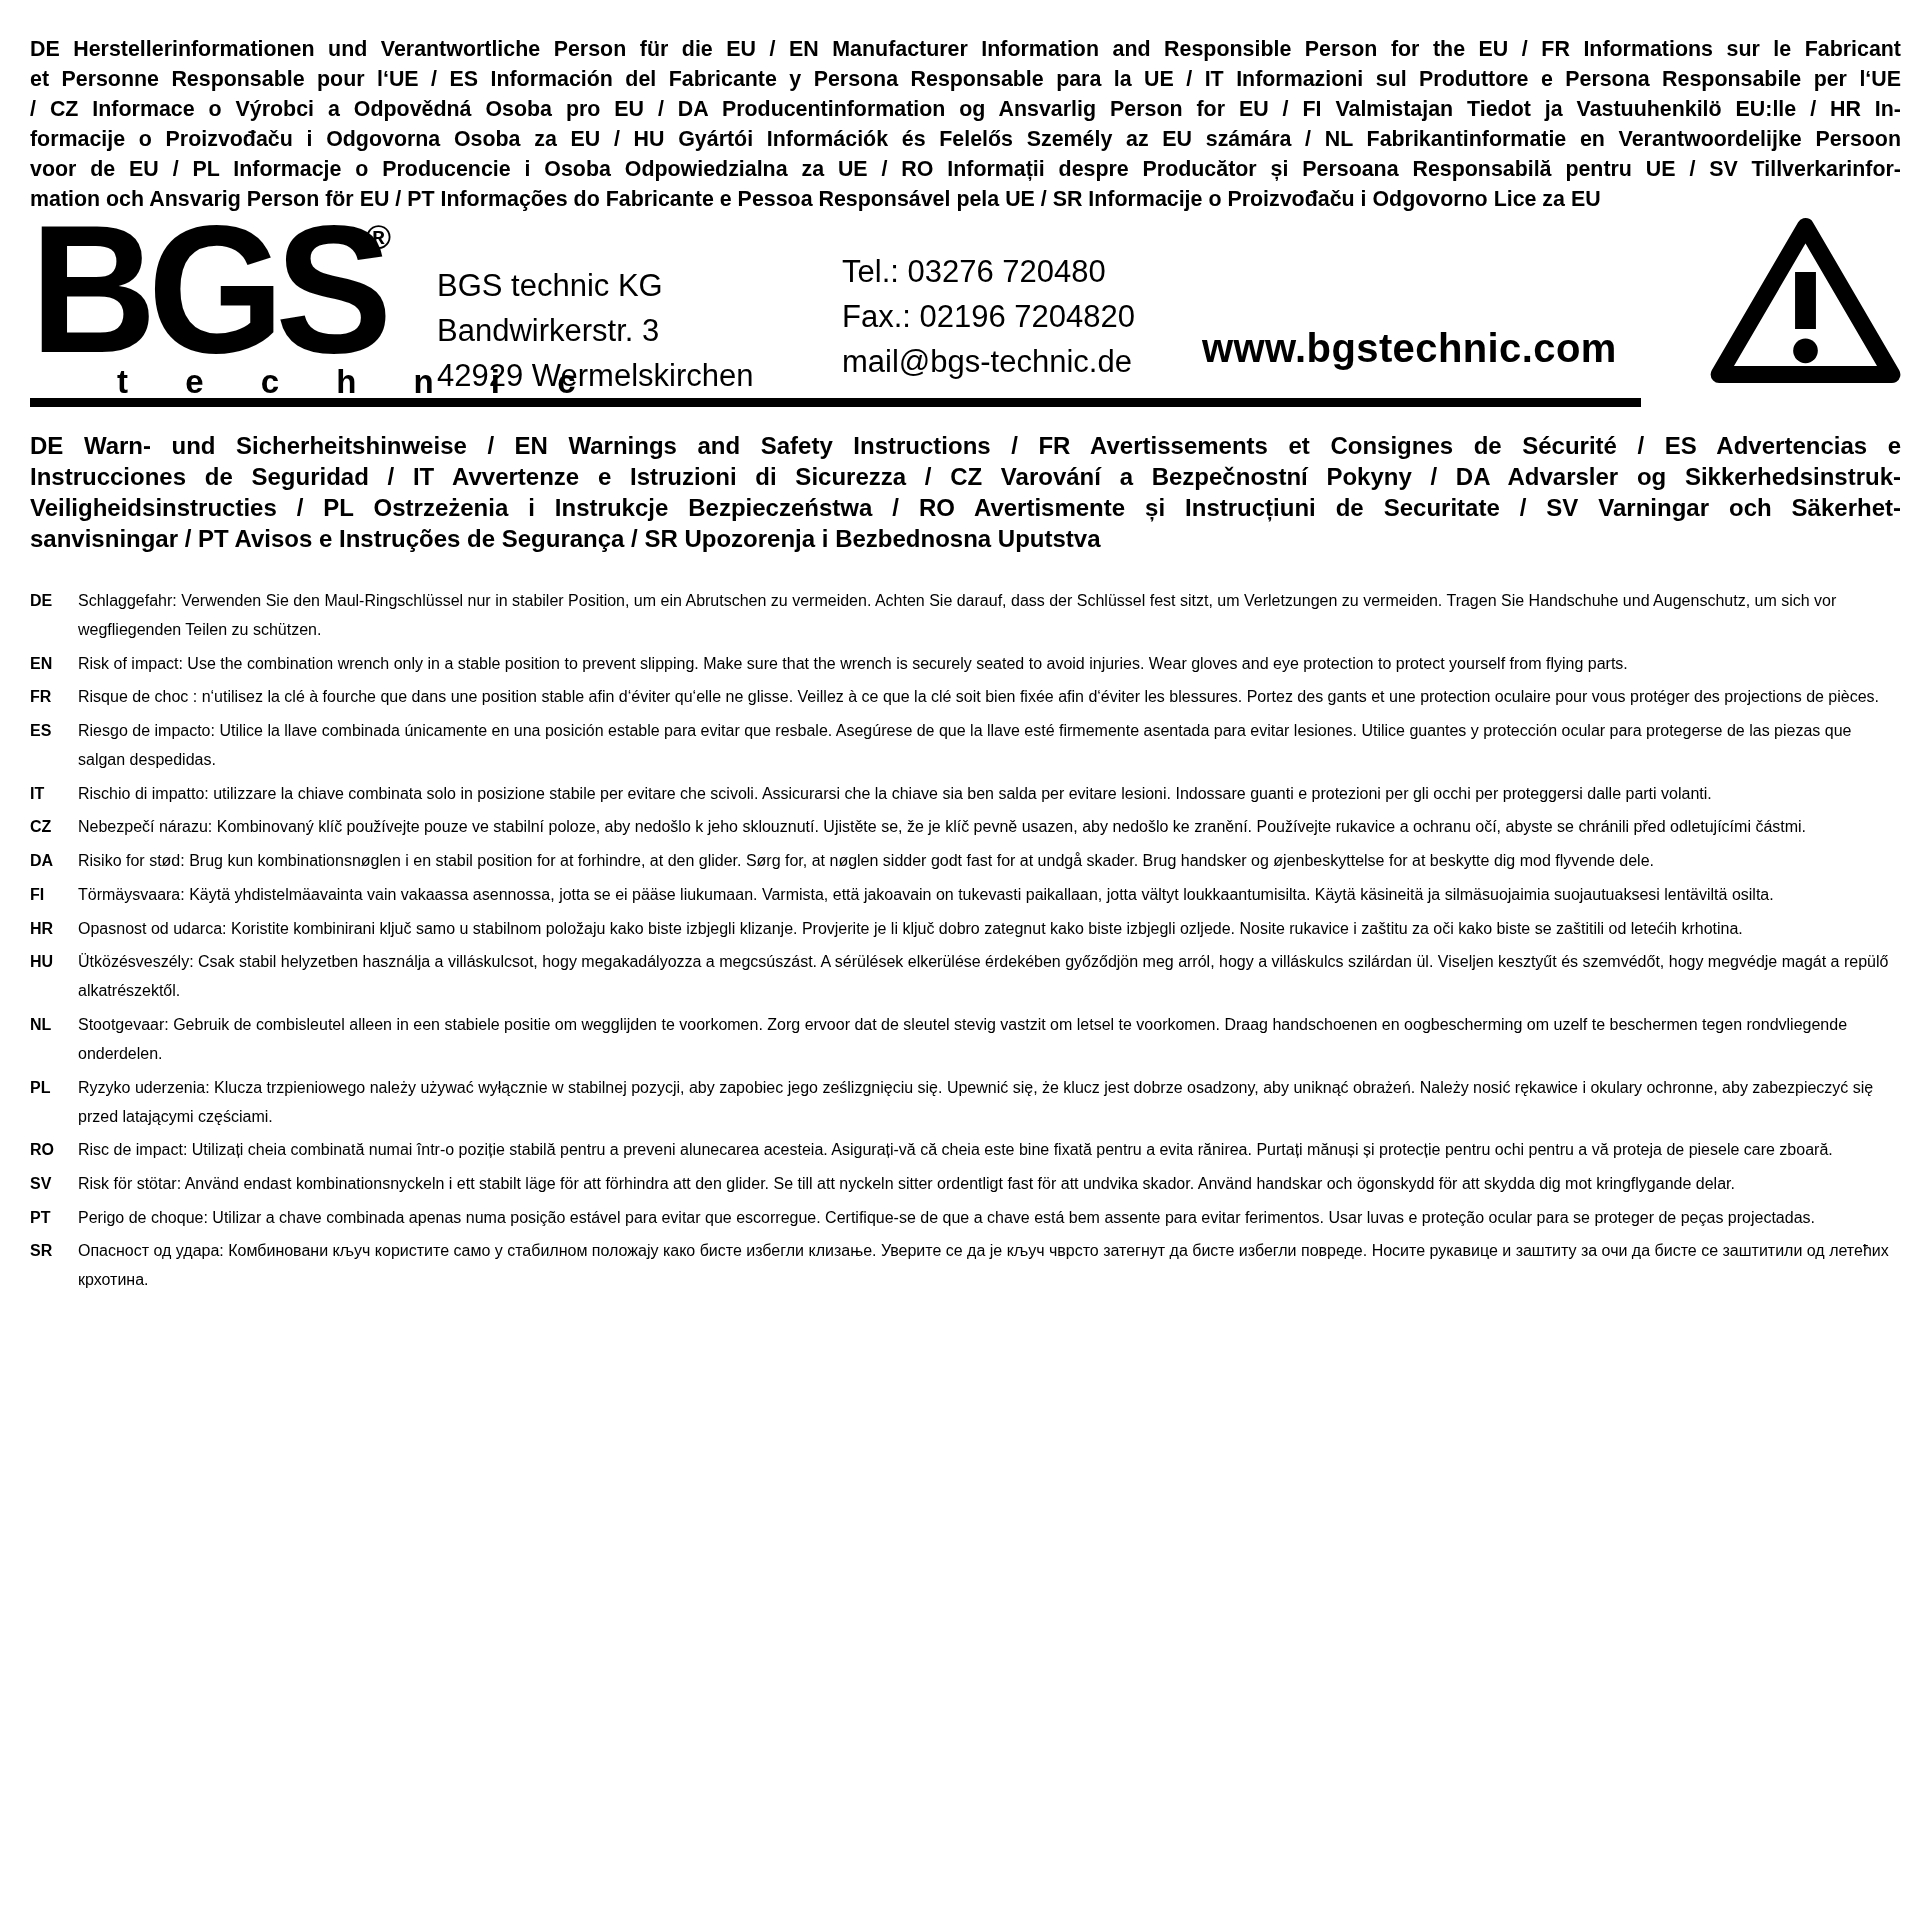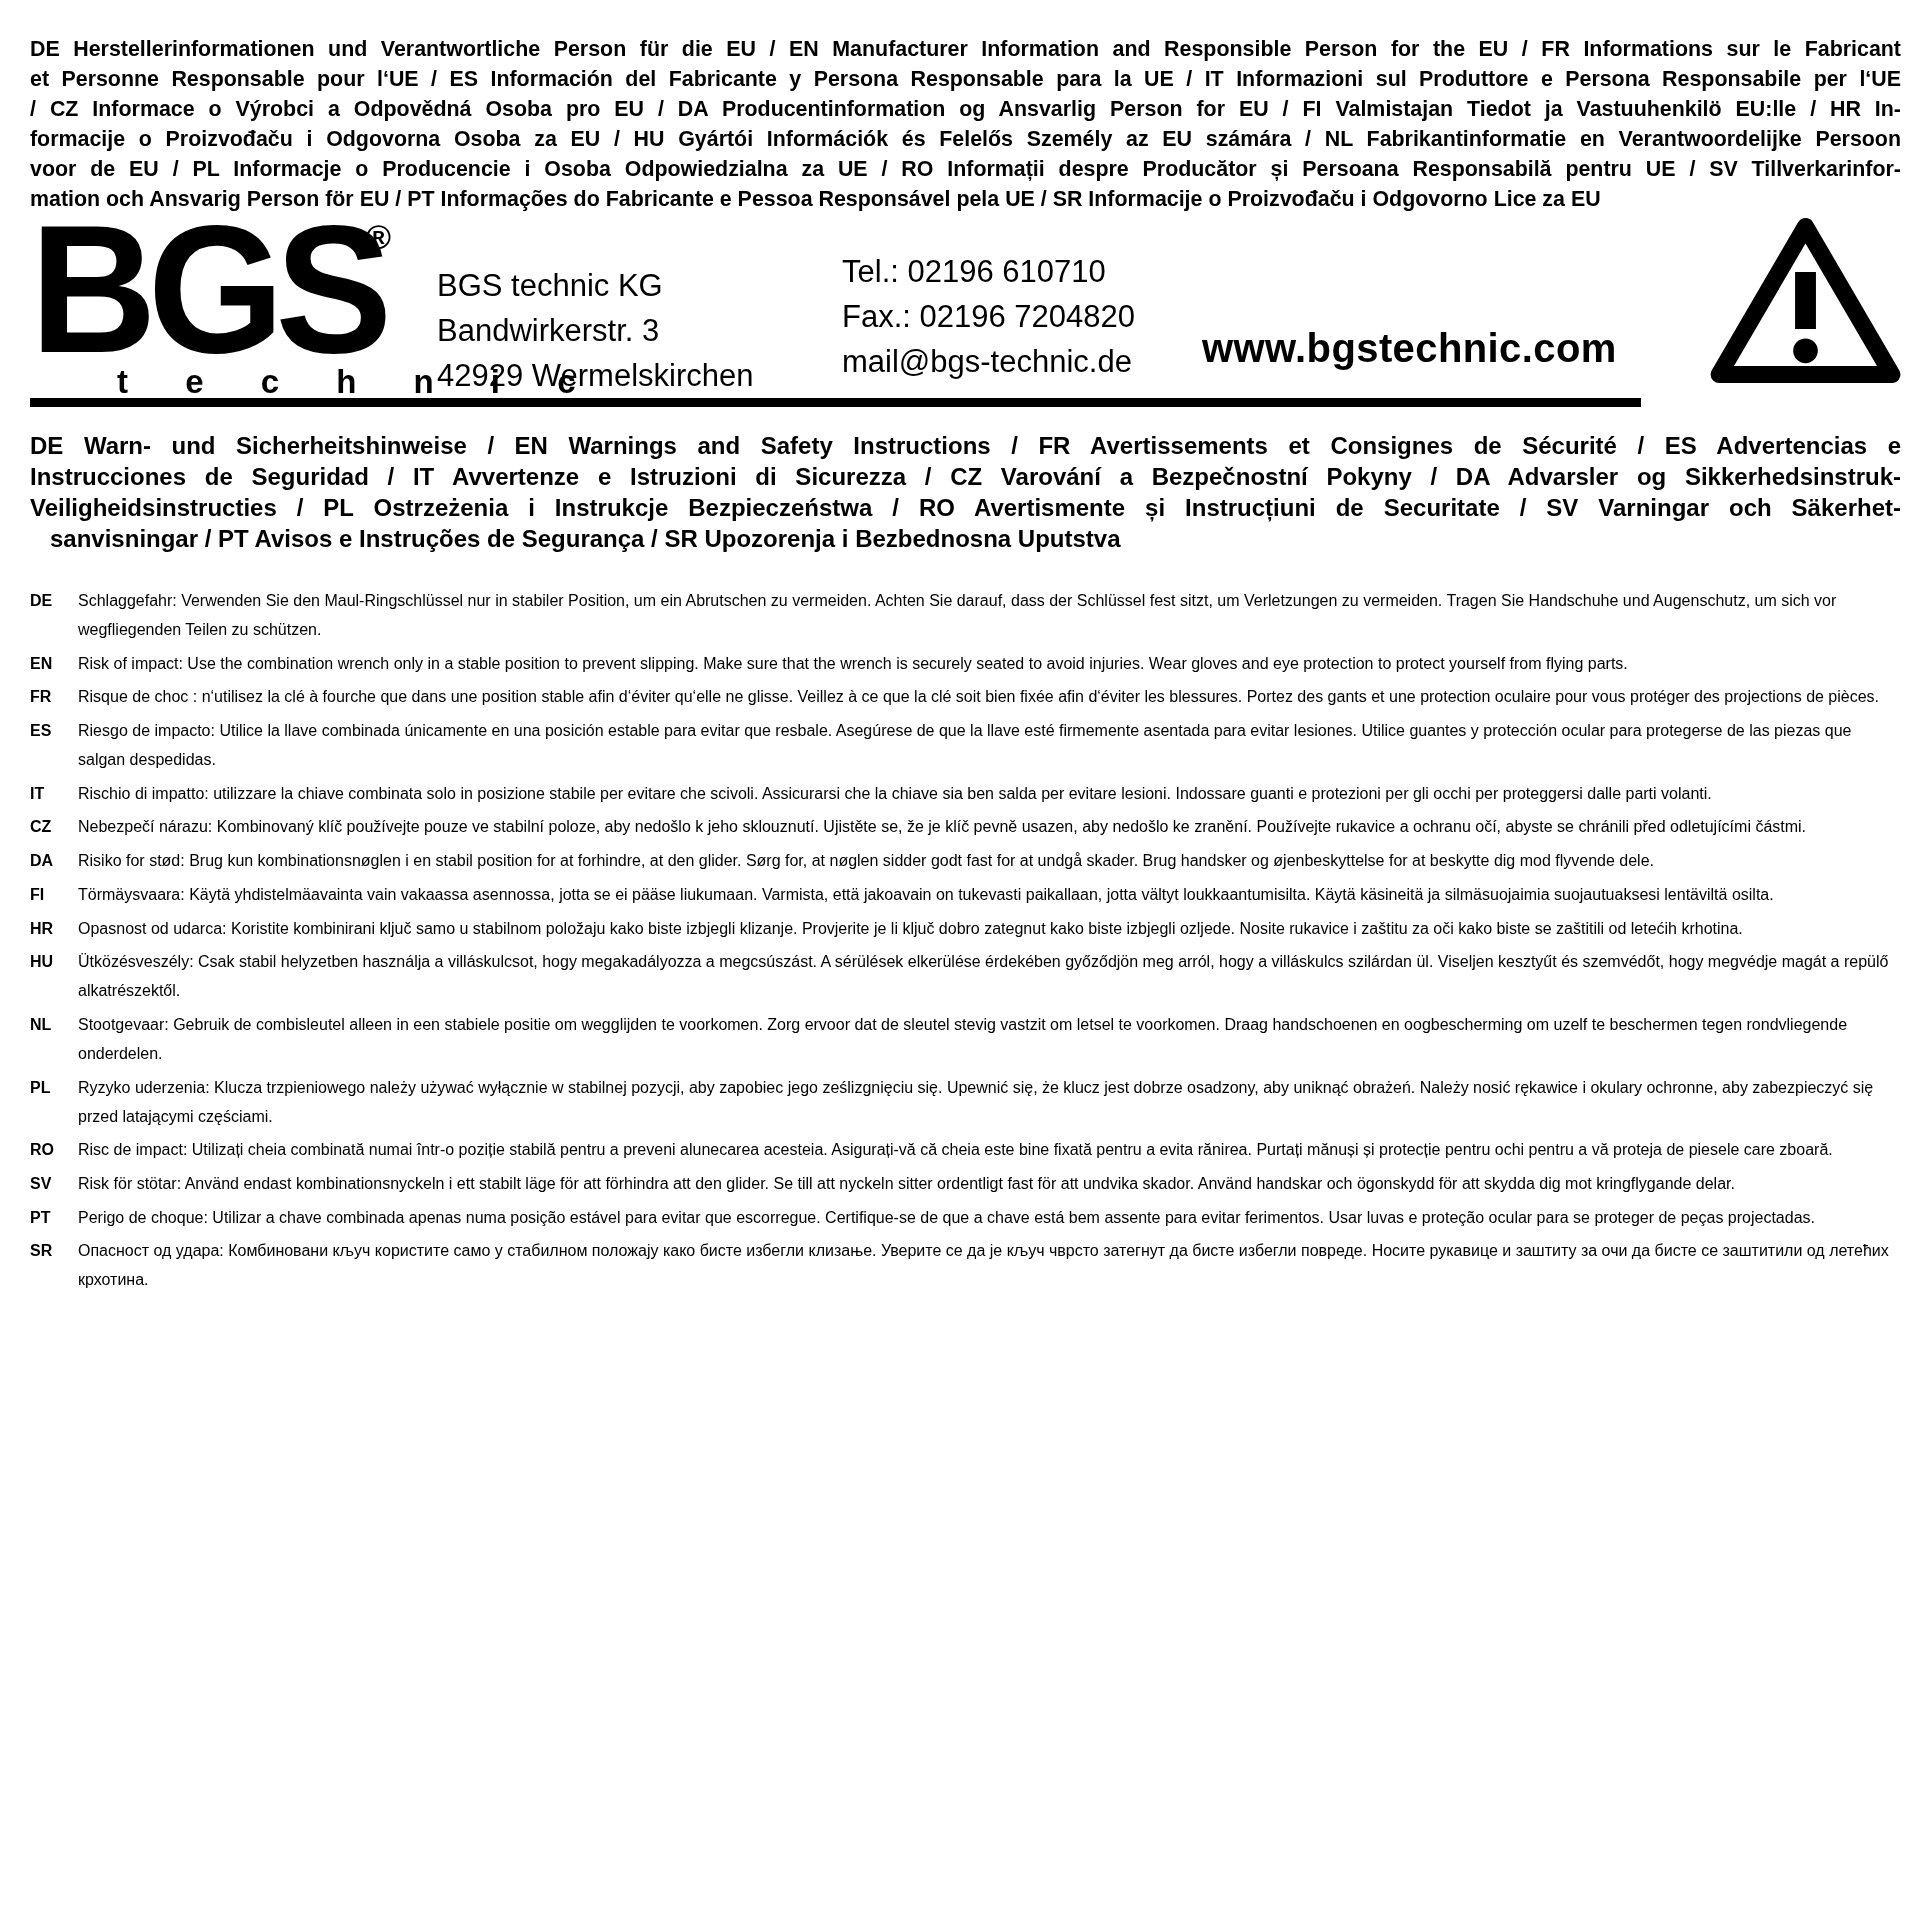--- a/index.html
+++ b/index.html
@@ -25,21 +25,21 @@
   .addr { position: absolute; left: 437px; top: 48px; font-size: 31px; line-height: 45px; }
   .contact { position: absolute; left: 842px; top: 34px; font-size: 31px; line-height: 45px; }
   .website { position: absolute; left: 1202px; top: 111px; font-size: 40px; font-weight: bold; letter-spacing: 0.4px; }
   .wtri { position: absolute; left: 1709px; top: 1.6px; width: 193px; height: 167px; }
 
   .rule { left: 30px; top: 398px; width: 1611px; height: 8.6px; background: #000000; }
 
   
   .section-heading { left: 30px; top: 430px; width: 1871px; font-size: 24px; font-weight: bold; line-height: 31px; }
   .section-heading .hline { text-align: justify; text-align-last: justify; }
-  .section-heading .hline:last-child { text-align-last: left; margin-left: 20px; }
+  .section-heading .hline:last-child { text-align-last: left; }
 
   
   .warnings { left: 30px; top: 586px; width: 1871px; font-size: 16px; line-height: 29px; }
   .witem { position: relative; margin-bottom: 4.7px; }
   .wcode { position: absolute; left: 0; top: 0; font-weight: bold; }
   .wtext { margin-left: 48px; }
 </style>
 </head>
 <body>
 
@@ -65,21 +65,21 @@
     <div class="logo-technic">t e c h n i c</div>
   </div>
 
   <div class="addr">
     <div>BGS technic KG</div>
     <div>Bandwirkerstr. 3</div>
     <div>42929 Wermelskirchen</div>
   </div>
 
   <div class="contact">
-    <div>Tel.: 02196 610710</div>
+    <div>Tel.: 03276 720480</div>
     <div>Fax.: 02196 7204820</div>
     <div>mail@bgs-technic.de</div>
   </div>
 
   <div class="website">www.bgstechnic.com</div>
 
   <svg class="wtri" viewBox="0 0 100 88" xmlns="http://www.w3.org/2000/svg">
     <path d="M50 5 L95.5 83 L4.5 83 Z" fill="none" stroke="#000" stroke-width="9" stroke-linejoin="round"></path>
     <path d="M50 29 L50 59" stroke="#000" stroke-width="11" stroke-linecap="butt"></path>
     <circle cx="50" cy="70.5" r="6.5" fill="#000"></circle>

